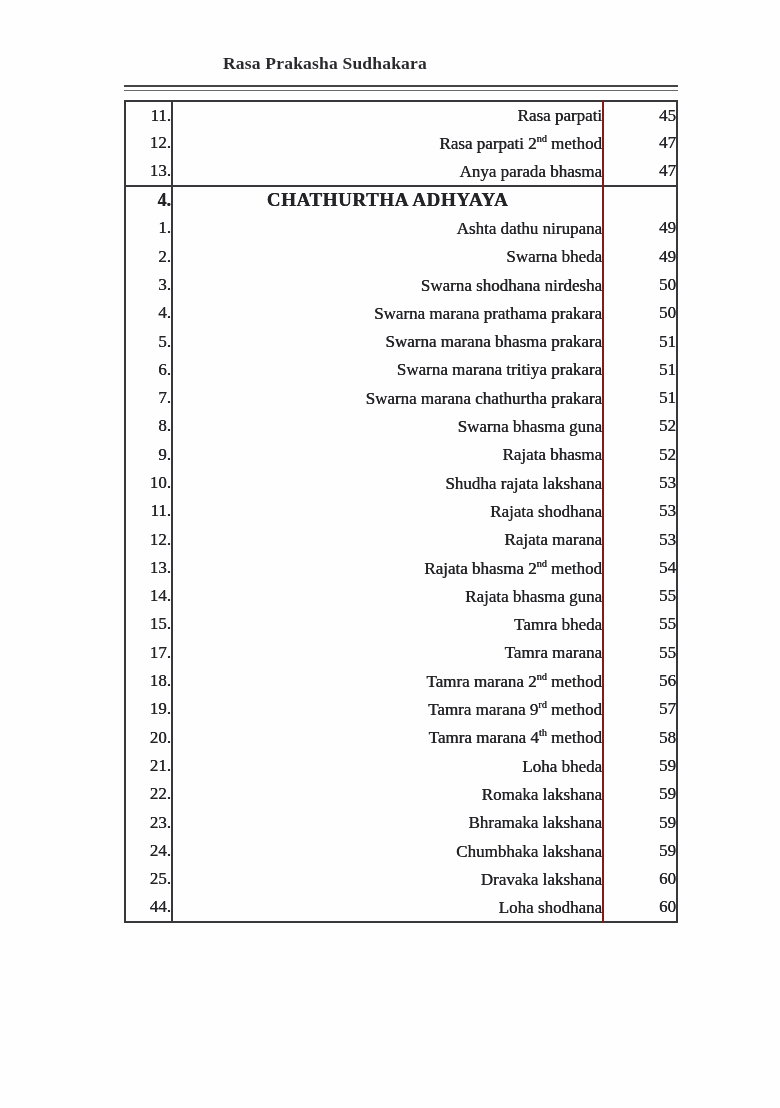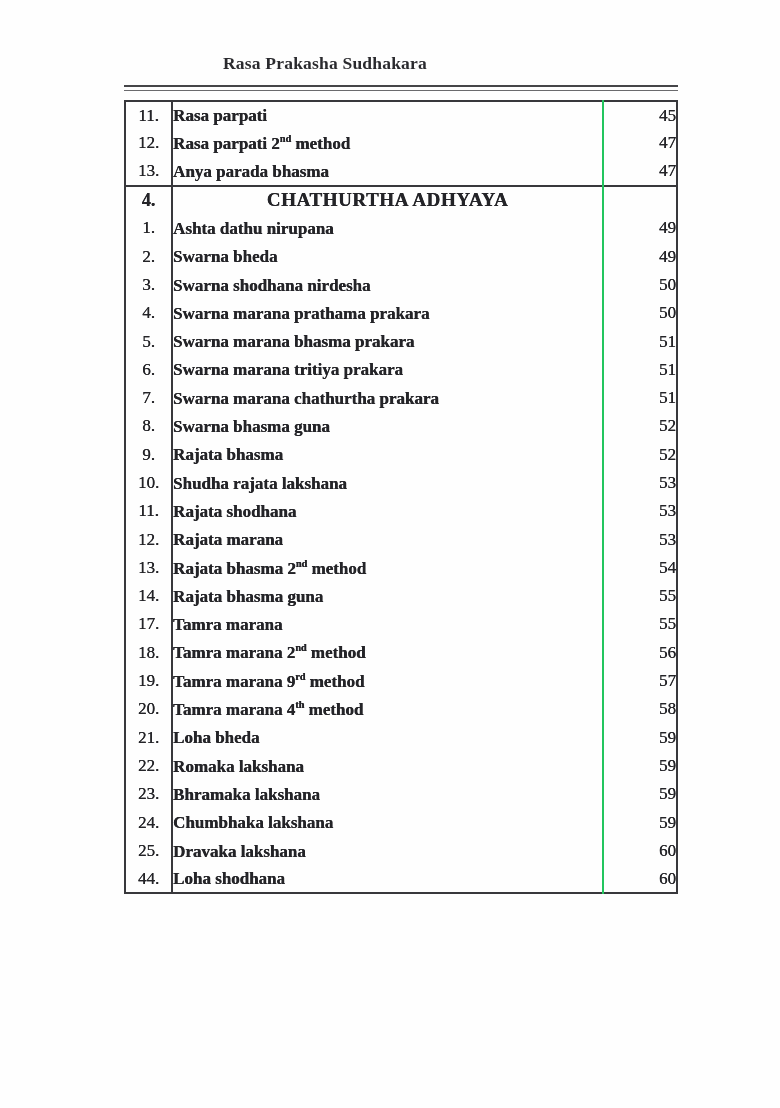--- a/index.html
+++ b/index.html
@@ -44,36 +44,35 @@
     padding: 0;
     vertical-align: middle;
     font-size: 17px;
     color: #242428;
     text-shadow: 0.35px 0 0 currentColor;
     white-space: nowrap;
     overflow: hidden;
   }
   td.cell-no {
     width: 45px;
-    text-align: center;
+    text-align: right;
     padding-right: 5px;
     border-right: 2px solid #38383c;
     margin-top: 8px;
   }
   td.cell-title {
     width: 429px;
-    text-align: left;
+    text-align: right;
     padding-left: 9px;
-    font-weight: bold;
   }
   td.cell-page {
     width: 72px;
     text-align: right;
     padding-right: 9px;
-    border-left: 2px solid #22c55e;
+    border-left: 2px solid #7f1d1d;
     font-size: 17.5px;
   }
   .sup {
     vertical-align: super;
     font-size: 0.6em;
     letter-spacing: 0;
   }
   
   tr.section-row td { border-top: 2px solid #38383c; }
   tr.section-row td.cell-no {
@@ -183,20 +182,25 @@
       <td class="cell-no">13.</td>
       <td class="cell-title"><span class="t1">Rajata bhasma 2</span><span class="sup">nd</span><span class="t2"> method</span></td>
       <td class="cell-page">54</td>
     </tr>
         <tr class="toc-row">
       <td class="cell-no">14.</td>
       <td class="cell-title"><span class="t1">Rajata bhasma guna</span><span class="sup"></span><span class="t2"></span></td>
       <td class="cell-page">55</td>
     </tr>
         <tr class="toc-row">
+      <td class="cell-no">15.</td>
+      <td class="cell-title"><span class="t1">Tamra bheda</span><span class="sup"></span><span class="t2"></span></td>
+      <td class="cell-page">55</td>
+    </tr>
+        <tr class="toc-row">
       <td class="cell-no">17.</td>
       <td class="cell-title"><span class="t1">Tamra marana</span><span class="sup"></span><span class="t2"></span></td>
       <td class="cell-page">55</td>
     </tr>
         <tr class="toc-row">
       <td class="cell-no">18.</td>
       <td class="cell-title"><span class="t1">Tamra marana 2</span><span class="sup">nd</span><span class="t2"> method</span></td>
       <td class="cell-page">56</td>
     </tr>
         <tr class="toc-row">

